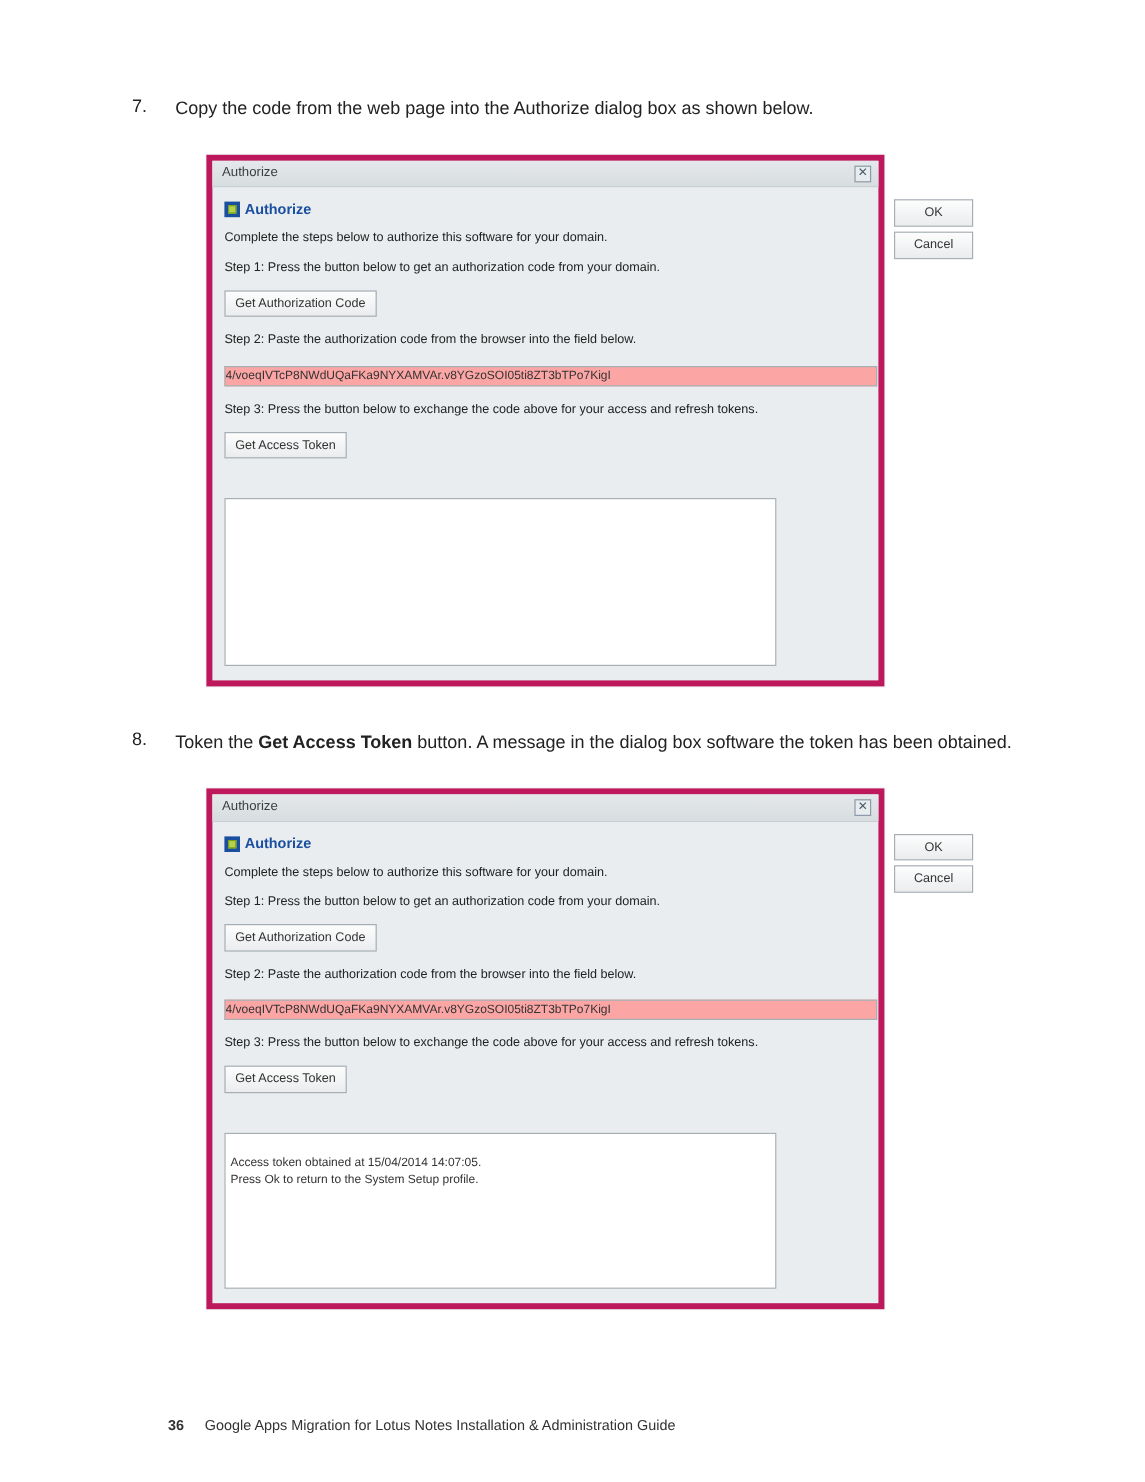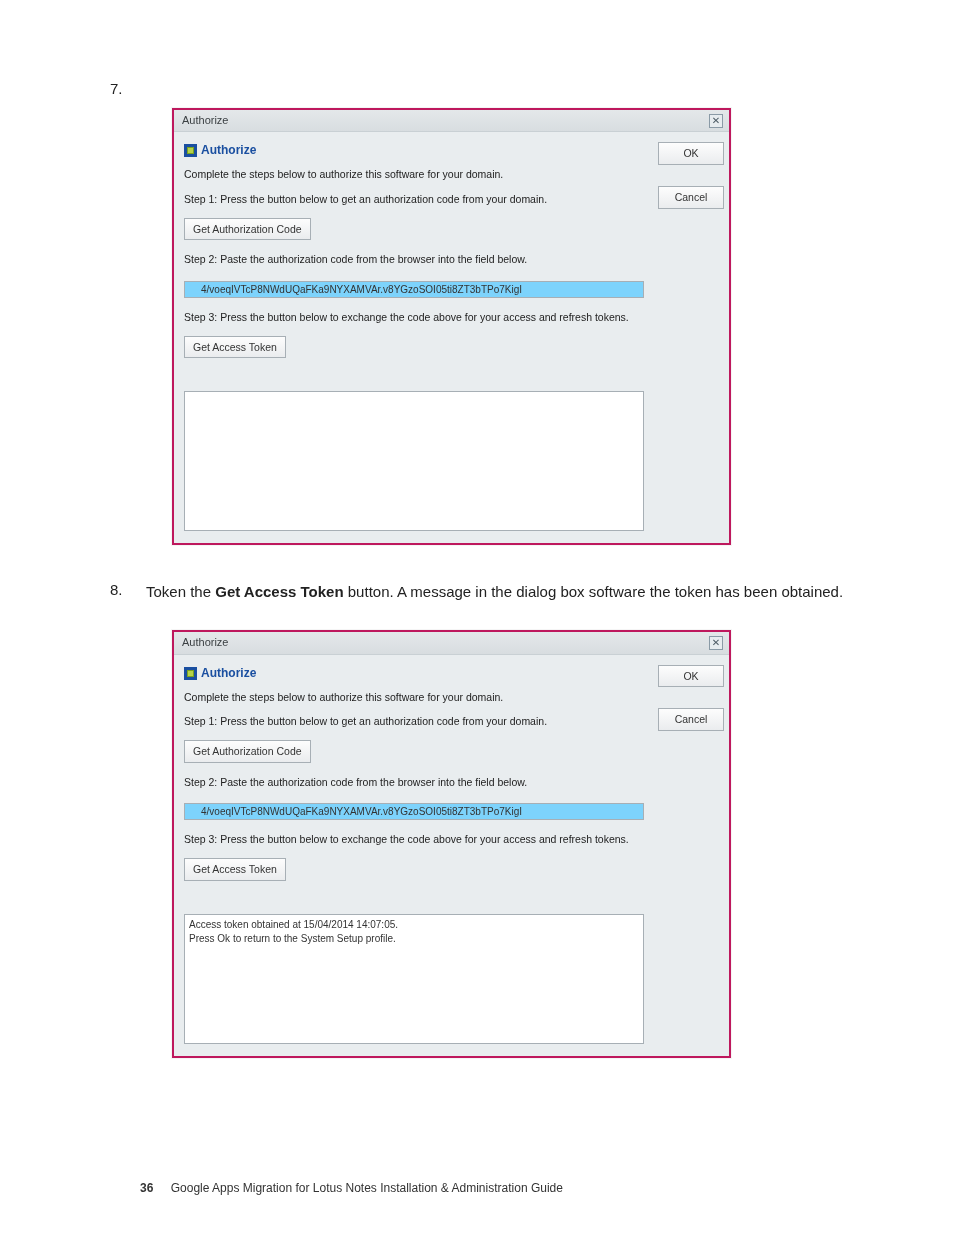--- a/index.html
+++ b/index.html
@@ -33,21 +33,21 @@
   .num-body {
     flex: 1;
     font-size: 15px;
     line-height: 1.4;
   }
   .dialog-wrap {
     margin: 28px 0 8px 26px;
   }
   .dialog {
     width: 555px;
-    border: 2px solid #be185d;
+    border: 5px solid #be185d;
     background: #e9edef;
     box-shadow: 0 0 0 1px rgba(0,0,0,0.04);
   }
   .dlg-titlebar {
     display: flex;
     align-items: center;
     justify-content: space-between;
     padding: 3px 6px 3px 8px;
     font-size: 11px;
     color: #3a3f42;
@@ -71,21 +71,21 @@
   }
   .dlg-main {
     flex: 1;
     padding-right: 14px;
   }
   .dlg-side {
     width: 66px;
     flex: 0 0 66px;
     display: flex;
     flex-direction: column;
-    gap: 21px;
+    gap: 4px;
     padding-top: 0;
   }
   .dlg-heading {
     font-weight: bold;
     color: #1a4fa0;
     font-size: 12px;
     display: flex;
     align-items: center;
     gap: 4px;
     margin-bottom: 8px;
@@ -125,35 +125,35 @@
     text-align: center;
   }
   .btn.side {
     width: 100%;
     box-sizing: border-box;
   }
   .step-block {
     margin-bottom: 12px;
   }
   .code-input {
-    width: 460px;
+    width: 544px;
     box-sizing: border-box;
     border: 1px solid #a7afb5;
-    background: #7dd3fc;
+    background: #fca5a5;
     font-size: 10px;
-    padding: 2px 16px;
+    padding: 2px 0;
     color: #333;
   }
   .output-area {
     width: 460px;
     height: 140px;
     border: 1px solid #a7afb5;
     background: #fff;
     font-size: 10px;
-    padding: 3px 4px;
+    padding: 18px 4px;
     color: #333;
     box-sizing: border-box;
     white-space: pre-line;
     overflow: hidden;
     margin-top: 33px;
   }
   .output-area.tall { height: 130px; }
   .footer {
     position: absolute;
     bottom: 40px;
@@ -167,20 +167,21 @@
 </head>
 <body>
 
 <div class="page">
 
   <ol class="num">
 
     <li>
       <div class="num-marker">7.</div>
       <div class="num-body">
+        <span>Copy the code from the web page into the Authorize dialog box as shown below.</span>
 
         <div class="dialog-wrap">
           <div class="dialog">
             <div class="dlg-titlebar">
               <span>Authorize</span>
               <span class="dlg-close">✕</span>
             </div>
             <div class="dlg-body">
               <div class="dlg-main">
                 <div class="dlg-heading">

